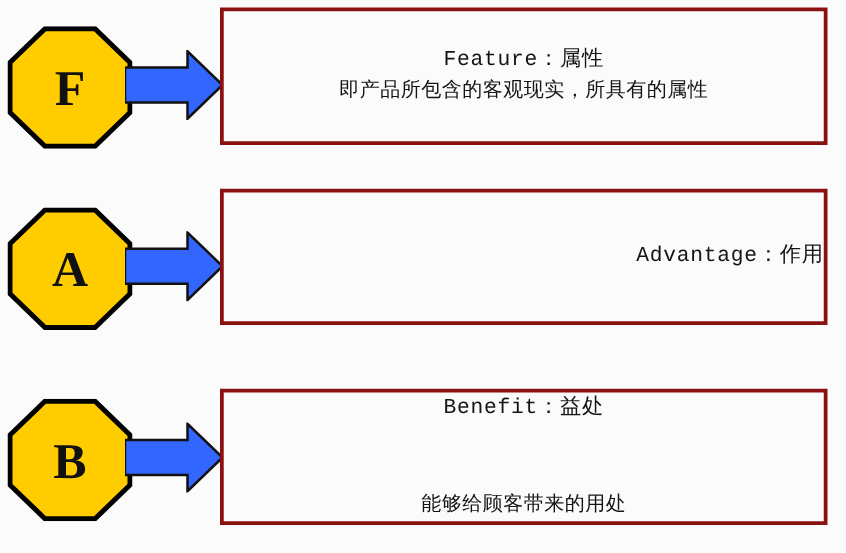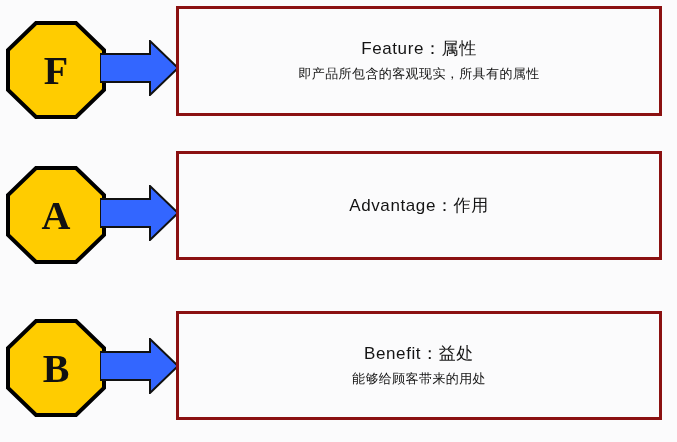--- a/index.html
+++ b/index.html
@@ -54,52 +54,53 @@
     position: absolute;
     left: 176px;
     width: 486px;
     box-sizing: border-box;
     border: 3px solid #8b1111;
     background: #fbfbfc;
     display: flex;
     flex-direction: column;
     align-items: center;
     justify-content: center;
+    font-family: Liberation Mono, monospace;
   }
   .box-line {
     color: #141414;
     font-size: 17px;
     line-height: 25px;
     white-space: nowrap;
     text-align: center;
     letter-spacing: 0.2px;
   }
   .box-line.line-title {
     letter-spacing: 0.6px;
   }
   .box-line.line-desc {
-    font-size: 13px;
+    font-size: 16px;
     letter-spacing: 0.4px;
   }
 
   
   .row-1 { top: 0px; height: 130px; }
   .row-1 .octagon-wrap { top: 21px; }
   .row-1 .arrow-wrap { top: 40px; }
   .row-1 .text-box { top: 6px; height: 110px; }
 
   .row-2 { top: 145px; height: 130px; }
   .row-2 .octagon-wrap { top: 21px; }
   .row-2 .arrow-wrap { top: 40px; }
-  .row-2 .text-box { top: 6px; height: 109px; }
+  .row-2 .text-box { top: 6px; height: 109px; align-items: flex-end; }
 
   .row-3 { top: 298px; height: 135px; }
   .row-3 .octagon-wrap { top: 21px; }
   .row-3 .arrow-wrap { top: 40px; }
-  .row-3 .text-box { top: 13px; height: 109px; }
+  .row-3 .text-box { top: 13px; height: 109px; justify-content: space-between; }
 </style>
 </head>
 <body>
 
 <div id="diagram">
 
   <div class="fab-row row-1">
 
     <div class="octagon-wrap">
       <svg width="100" height="98" viewBox="0 0 100 98">

